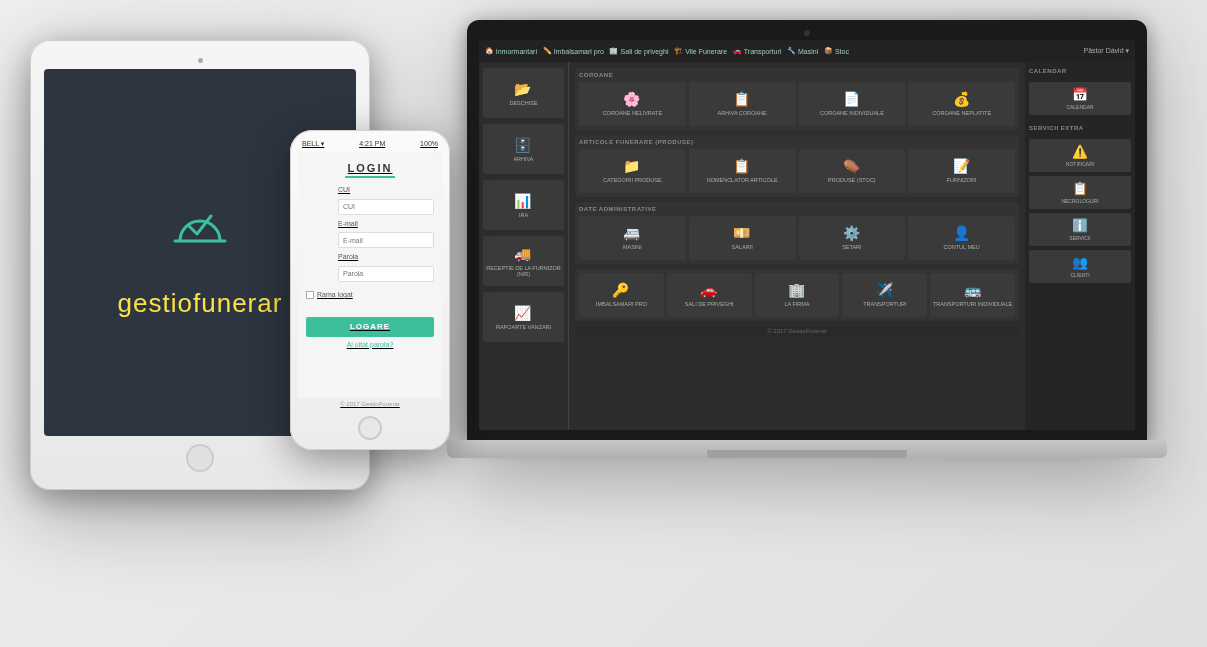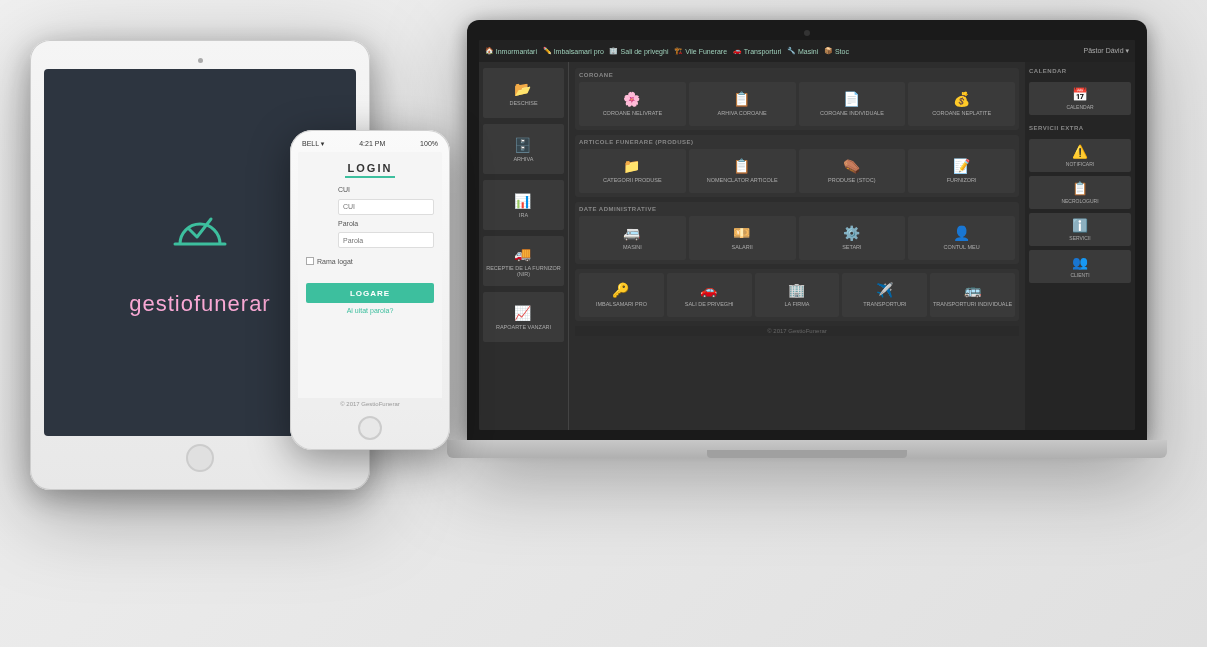--- a/index.html
+++ b/index.html
@@ -243,22 +243,22 @@
     
     .tablet-logo-area {
       display: flex;
       flex-direction: column;
       align-items: center;
       justify-content: center;
       flex: 1;
       width: 100%;
     }
     .tablet-logo-text {
-      color: #f9a8d4;
-      font-size: 22px;
+      color: #fde047;
+      font-size: 26px;
       font-weight: 300;
       letter-spacing: 1px;
       margin-top: 32px;
     }
 
     
     .phone {
       position: absolute;
       left: 290px;
       top: 130px;
@@ -269,20 +269,21 @@
     .phone-body {
       background: linear-gradient(#fafafa, #ececec);
       border-radius: 22px;
       width: 160px;
       height: 320px;
       padding: 10px 8px;
       box-shadow: 0 10px 40px rgba(0,0,0,0.4), inset 0 0 0 1px #d0d0d0;
       display: flex;
       flex-direction: column;
       align-items: center;
+      text-decoration: underline;
     }
     .phone-status-bar {
       display: flex;
       justify-content: space-between;
       width: 100%;
       padding: 0 4px;
       margin-bottom: 4px;
       font-size: 7px;
       color: #333;
     }
@@ -617,20 +618,24 @@
     <div class="phone-screen">
       <div class="login-form">
         <div class="login-title">LOGIN</div>
         <div class="login-title-underline"></div>
 
         <div class="form-group">
           <label class="form-label">CUI</label>
           <input class="form-input" type="text" placeholder="CUI" style="">
         </div>
         <div class="form-group">
+          <label class="form-label">E-mail</label>
+          <input class="form-input" type="email" placeholder="E-mail" style="">
+        </div>
+        <div class="form-group">
           <label class="form-label">Parola</label>
           <input class="form-input" type="password" placeholder="Parola" style="">
         </div>
 
         <div class="form-checkbox-row">
           <div class="form-checkbox"></div>
           <span class="form-checkbox-label">Rama logat</span>
         </div>
 
         <button class="login-button">LOGARE</button>

